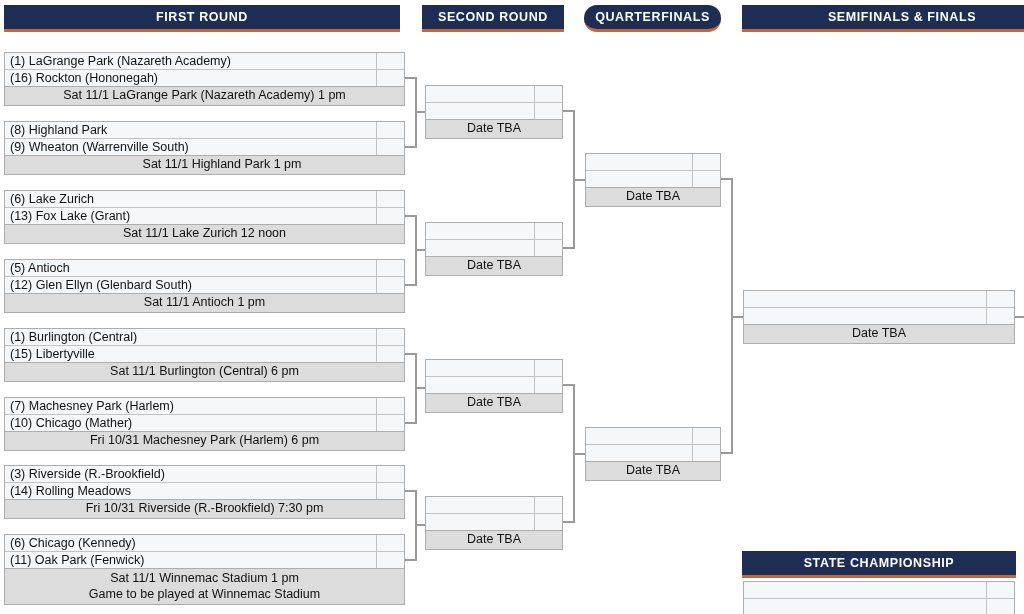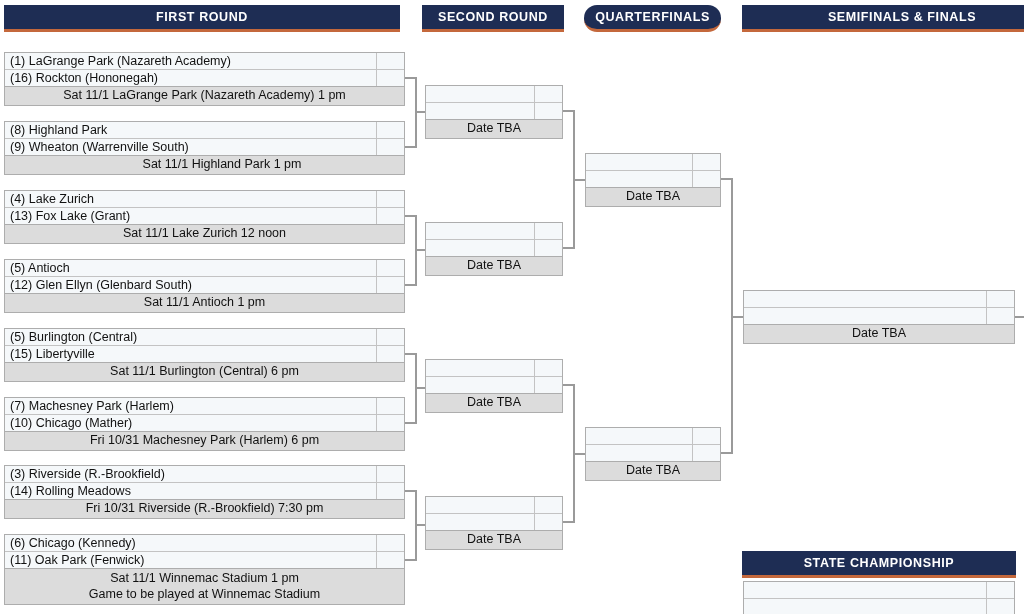--- a/index.html
+++ b/index.html
@@ -154,21 +154,21 @@
     </div>
     <div class="team">
       <div class="tname">(9) Wheaton (Warrenville South)</div>
       <div class="tscore"></div>
     </div>
     <div class="info" style="height:18px;padding-left:35px;">Sat 11/1 Highland Park 1 pm</div>
   </div>
 
   <div class="match" style="left:4px;top:190px;width:401px;height:54px;">
     <div class="team">
-      <div class="tname">(4) Lake Zurich</div>
+      <div class="tname">(6) Lake Zurich</div>
       <div class="tscore"></div>
     </div>
     <div class="team">
       <div class="tname">(13) Fox Lake (Grant)</div>
       <div class="tscore"></div>
     </div>
     <div class="info" style="height:18px;">Sat 11/1 Lake Zurich 12 noon</div>
   </div>
 
   <div class="match" style="left:4px;top:259px;width:401px;height:54px;">
@@ -178,21 +178,21 @@
     </div>
     <div class="team">
       <div class="tname">(12) Glen Ellyn (Glenbard South)</div>
       <div class="tscore"></div>
     </div>
     <div class="info" style="height:18px;">Sat 11/1 Antioch 1 pm</div>
   </div>
 
   <div class="match" style="left:4px;top:328px;width:401px;height:54px;">
     <div class="team">
-      <div class="tname">(5) Burlington (Central)</div>
+      <div class="tname">(1) Burlington (Central)</div>
       <div class="tscore"></div>
     </div>
     <div class="team">
       <div class="tname">(15) Libertyville</div>
       <div class="tscore"></div>
     </div>
     <div class="info" style="height:18px;">Sat 11/1 Burlington (Central) 6 pm</div>
   </div>
 
   <div class="match" style="left:4px;top:397px;width:401px;height:54px;">

